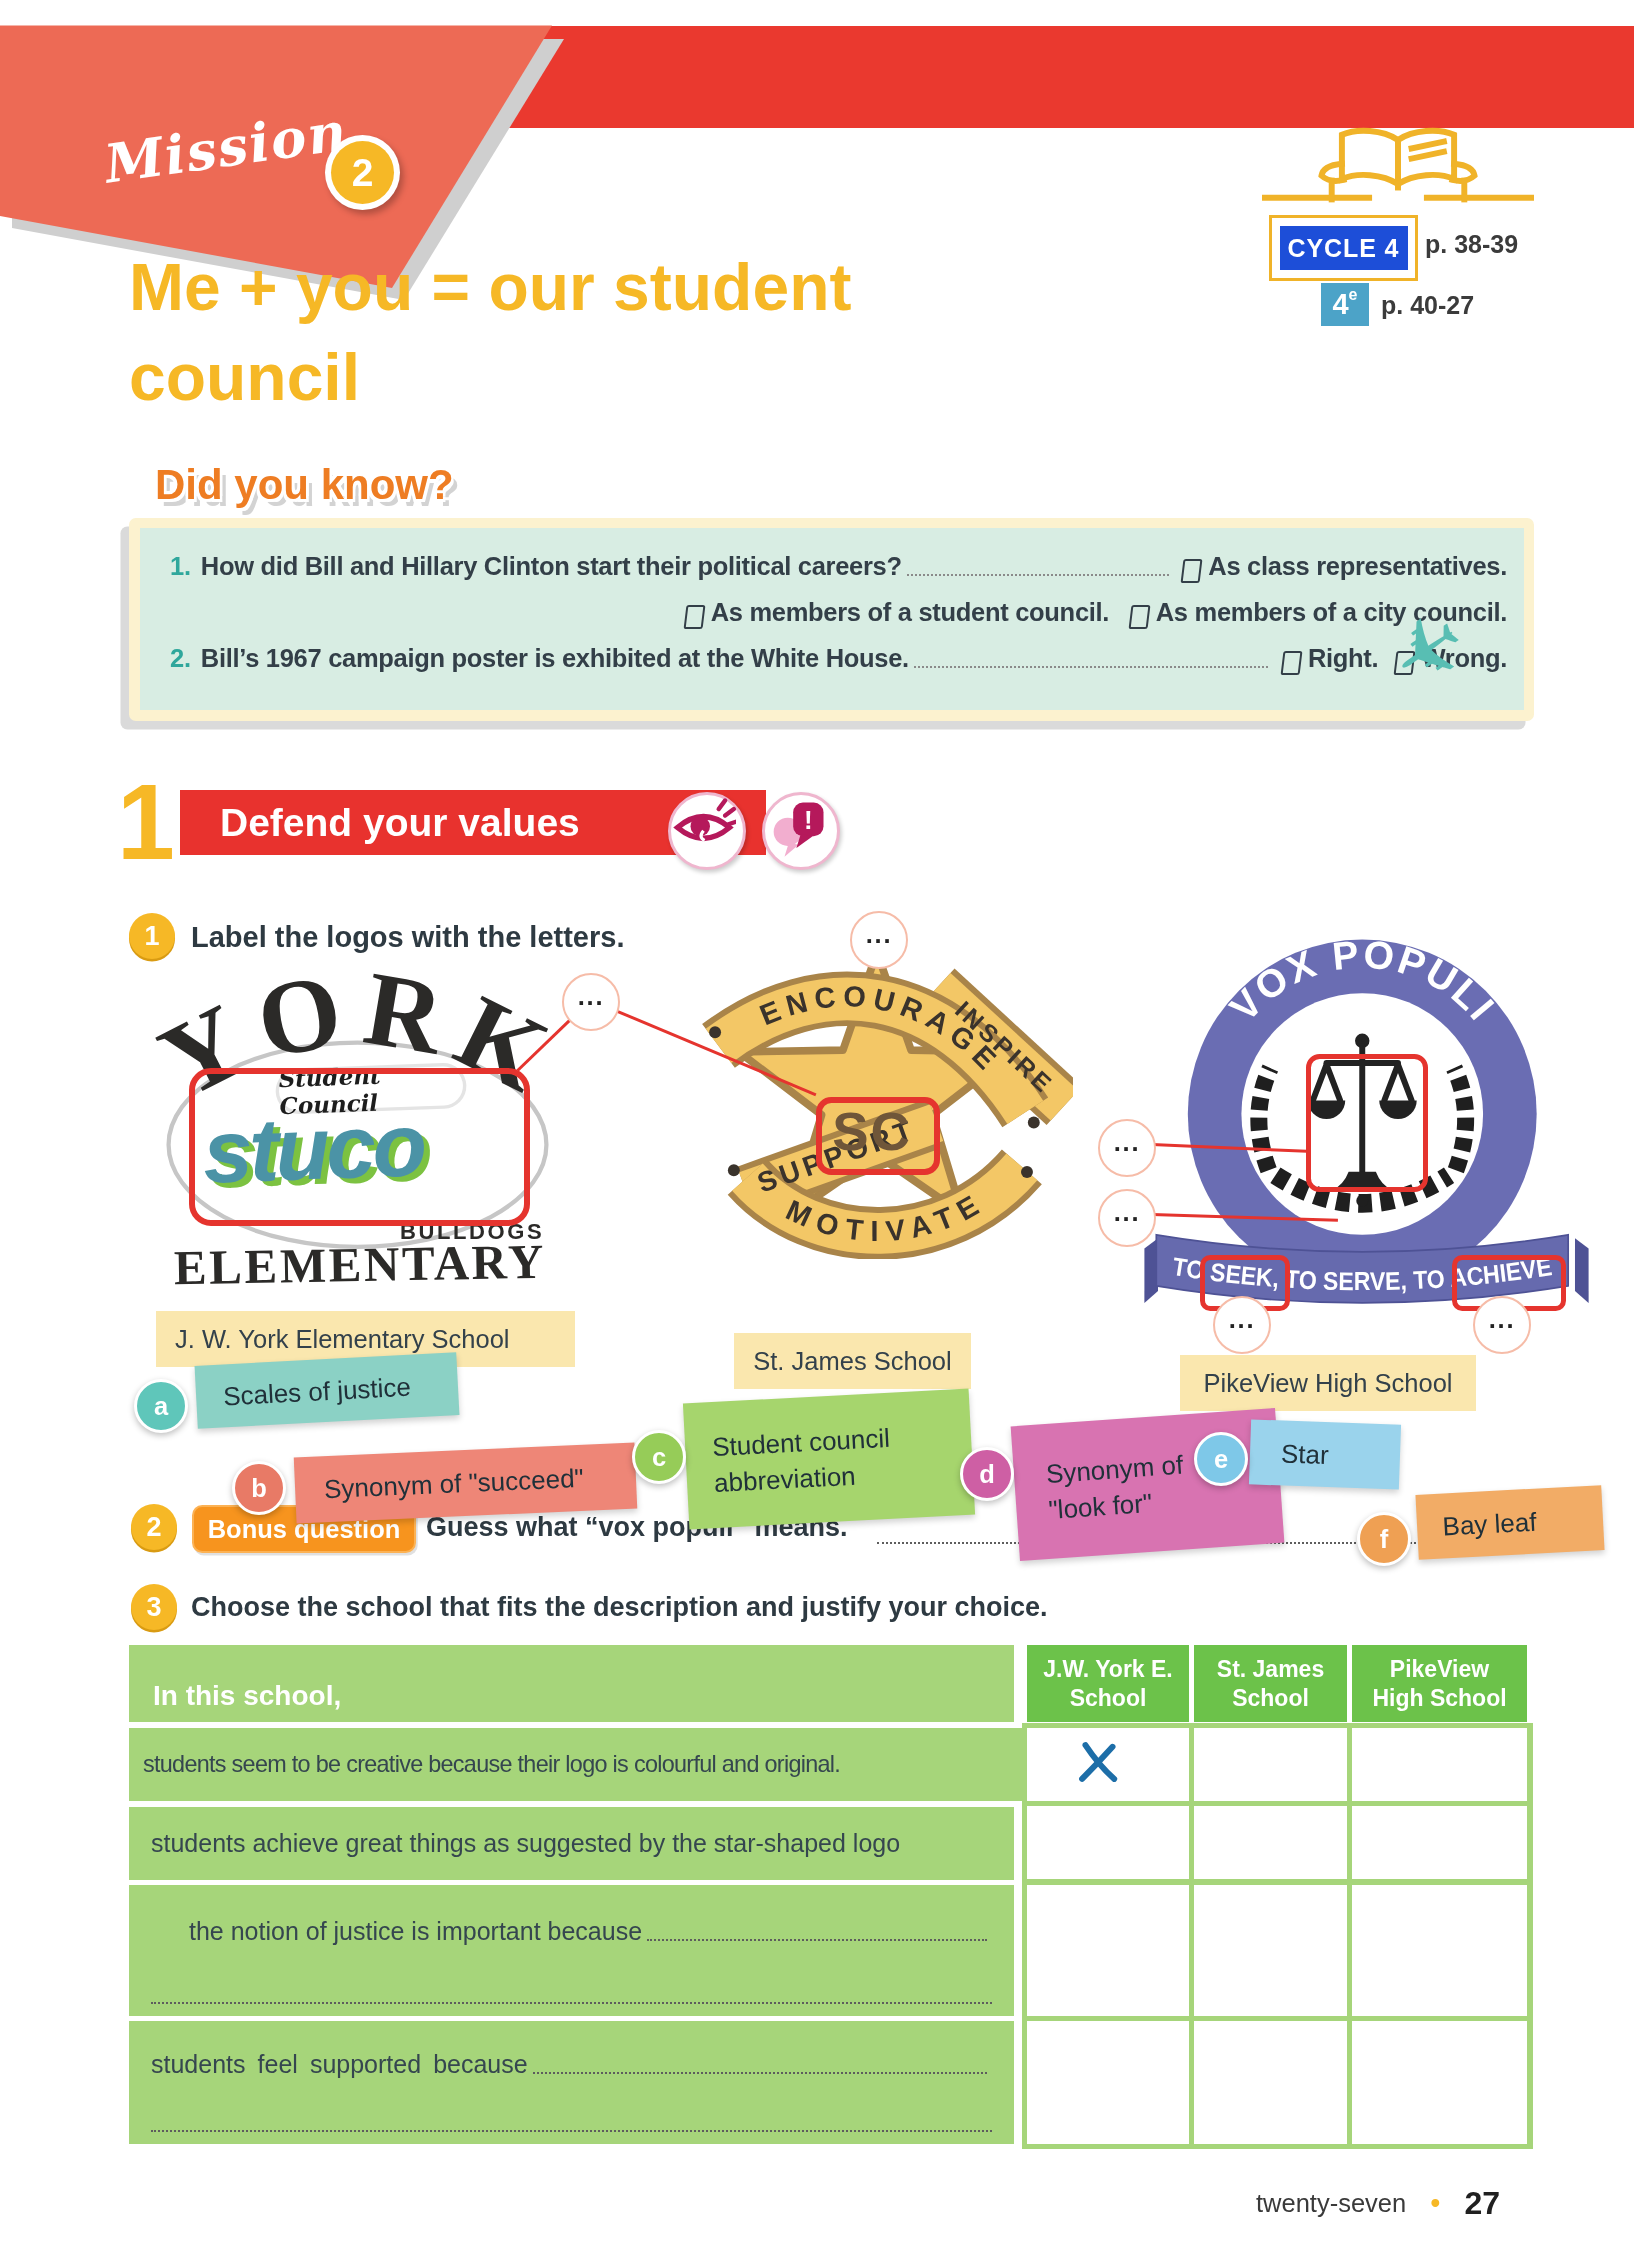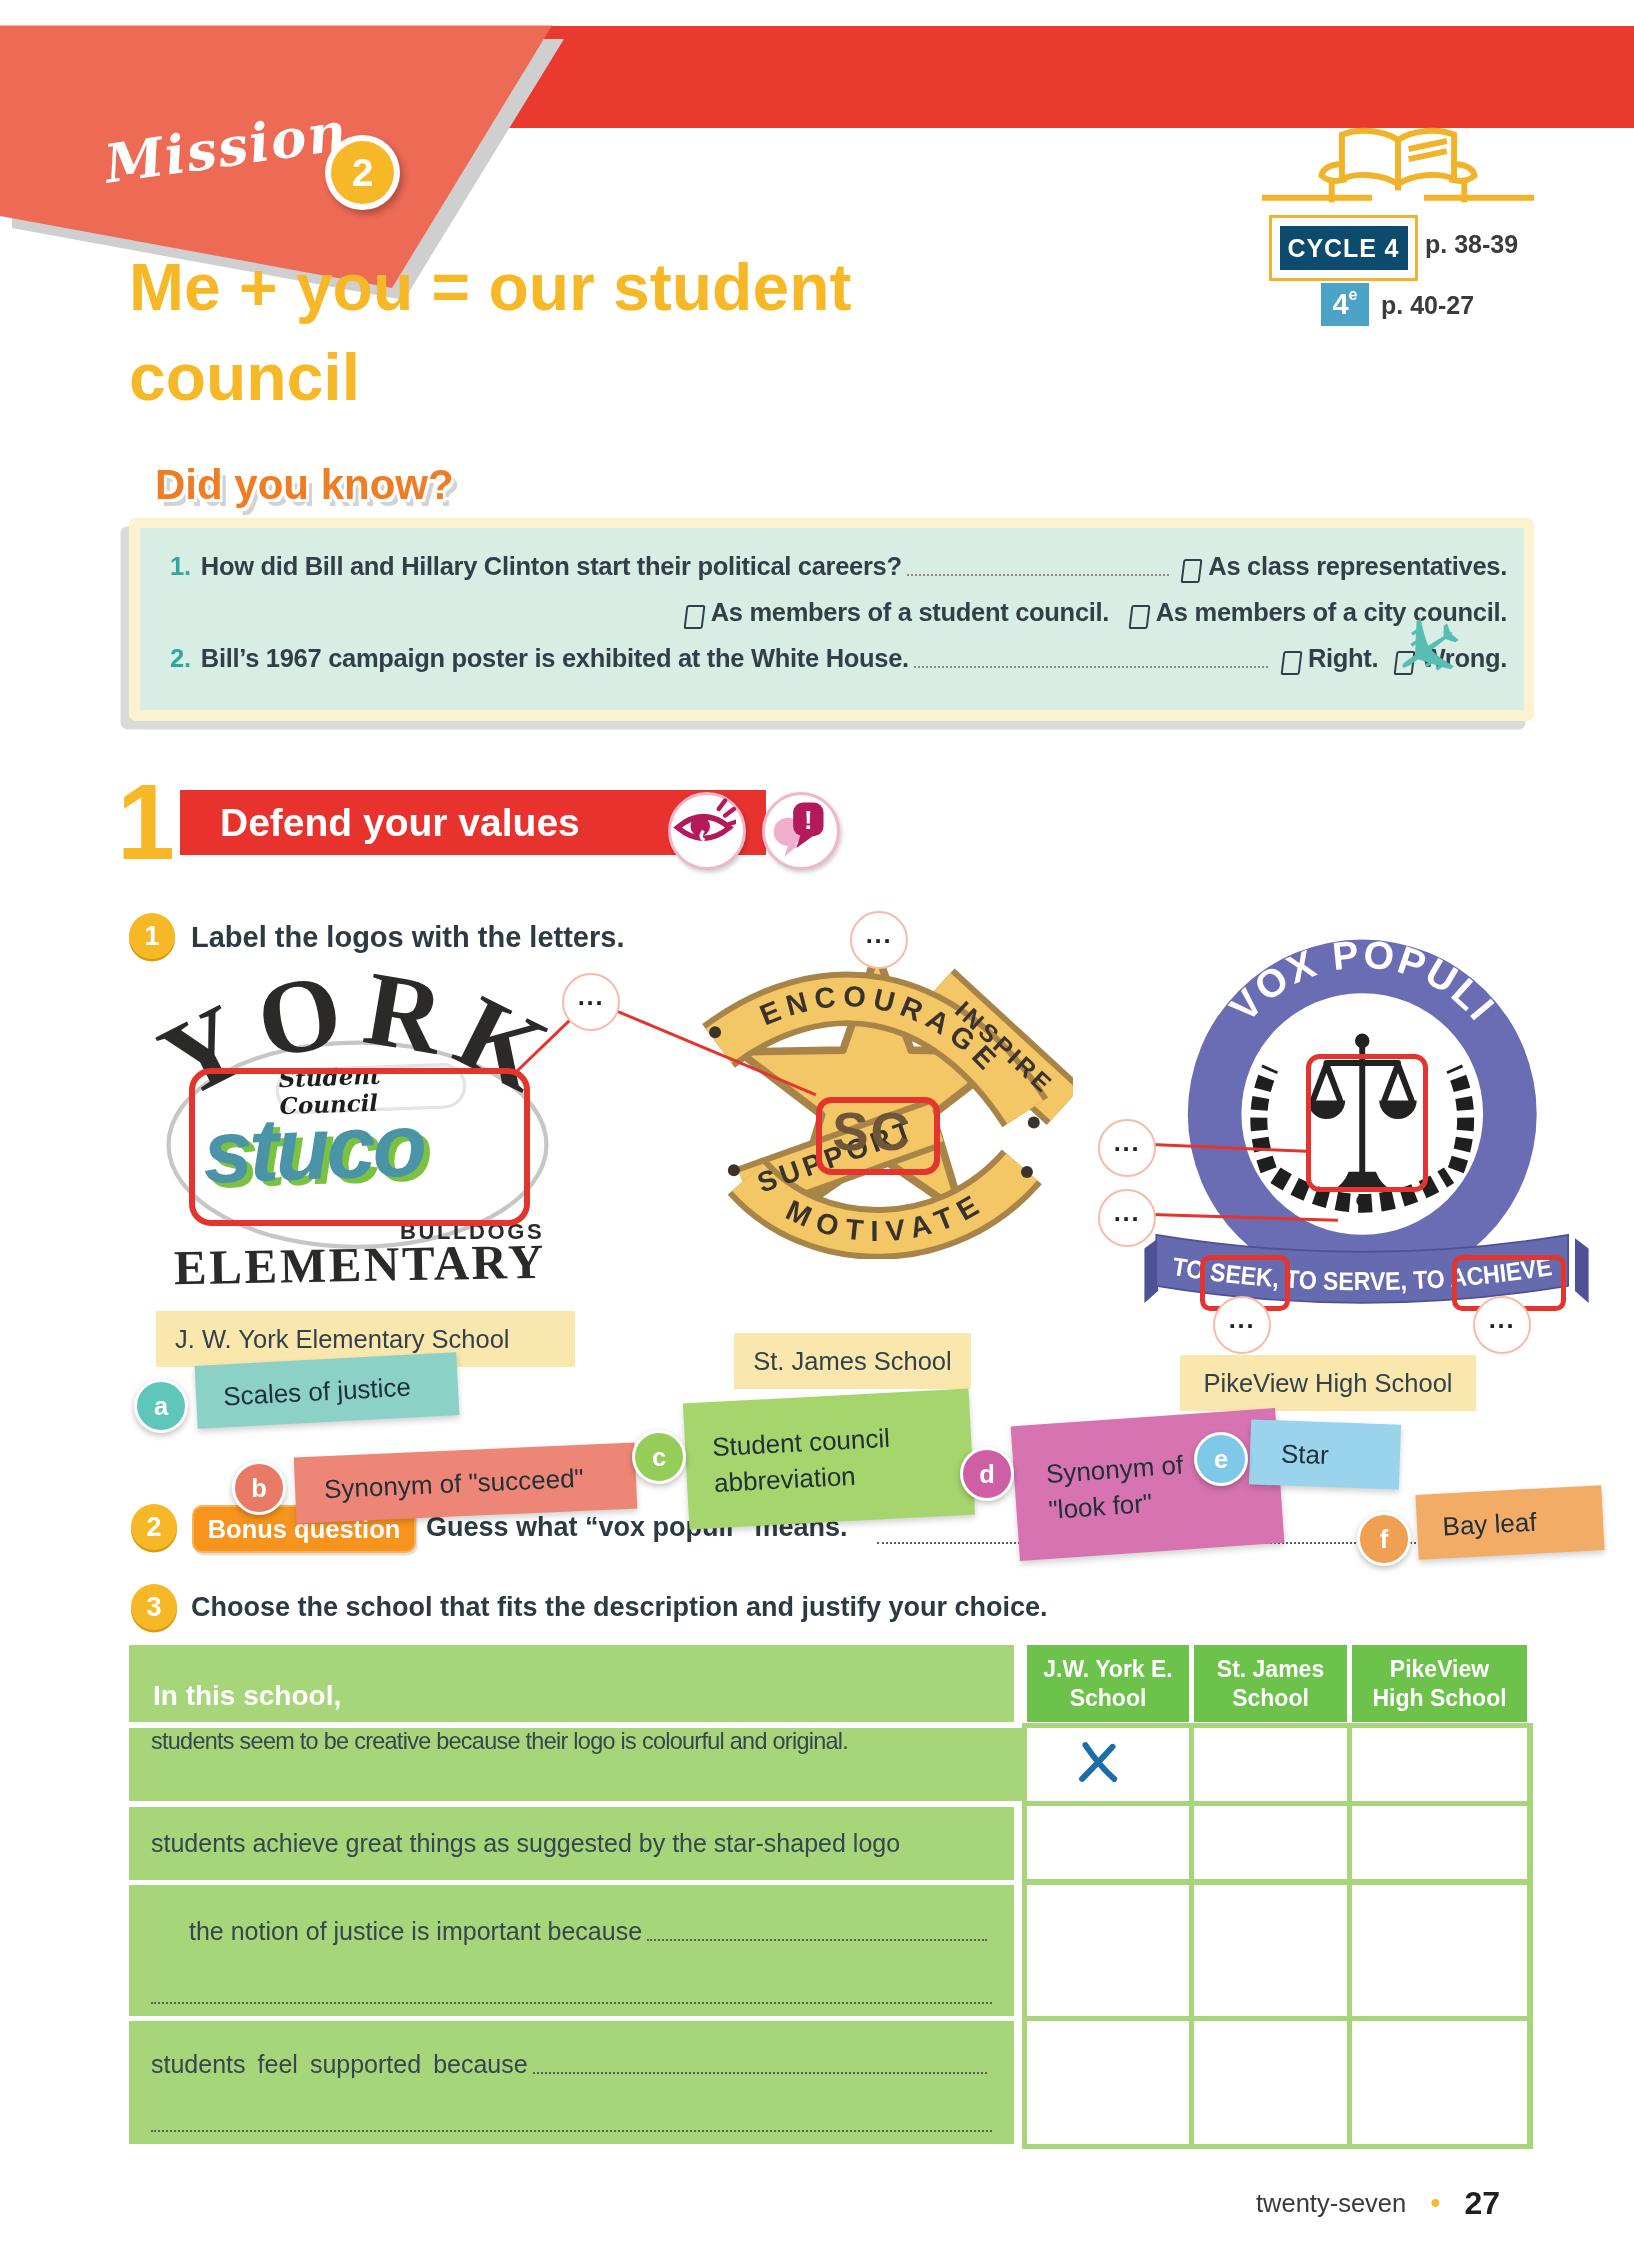--- a/index.html
+++ b/index.html
@@ -67,21 +67,21 @@
       <path d="M160,16 C142,4 112,2 94,10 L94,62 C112,54 142,56 160,68"></path>
       <path d="M160,16 C178,4 208,2 226,10 L226,62 C208,54 178,56 160,68"></path>
       <path d="M176,26 L214,18 M176,38 L214,30"></path>
       <path d="M94,44 q-22,2 -24,14 q 10,9 26,5"></path>
         <path d="M82,64 l0,22"></path>
       <path d="M226,44 q22,2 24,14 q-10,9 -26,5"></path>
         <path d="M238,64 l0,22"></path>
     </g>
   </svg>
   <div class="a" style="left:1269px;top:215px;width:143px;height:60px;border:3.4px solid #F0B329;display:flex;align-items:center;justify-content:center;">
-    <div style="width:128px;height:44px;background:#0c4a6e;color:#fff;font-weight:800;font-size:25px;
+    <div style="width:128px;height:44px;background:#1d4ed8;color:#fff;font-weight:800;font-size:25px;
                 display:flex;align-items:center;justify-content:center;letter-spacing:0.9px;">CYCLE 4</div>
   </div>
   <div class="a" style="left:1425px;top:230px;font-size:25px;font-weight:700;color:#3B3B3B;">p. 38-39</div>
   <div class="a" style="left:1321px;top:283px;width:48px;height:43px;background:#4CA3C8;color:#fff;
               display:flex;align-items:flex-start;justify-content:center;">
     <span style="font-size:29px;font-weight:800;line-height:43px;">4</span>
     <span style="font-size:16px;font-weight:800;margin-top:3.4px;">e</span>
   </div>
   <div class="a" style="left:1381px;top:291px;font-size:25px;font-weight:700;color:#3B3B3B;">p. 40-27</div>
 
@@ -337,21 +337,21 @@
   <div class="a colhead" style="left:1194px;top:1645px;width:153px;height:77px;">
     <span>St. James</span>
       <span>School</span>
     </div>
   <div class="a colhead" style="left:1352px;top:1645px;width:175px;height:77px;">
     <span>PikeView</span>
       <span>High School</span>
     </div>
 
   <div class="a rowcell nowrap" style="left:129px;top:1728px;width:1029px;height:73px;font-size:23.4px;letter-spacing:-0.7px;
-              display:flex;padding-left:22px;box-sizing:border-box;">
+              display:flex;align-items:center;padding-left:14px;box-sizing:border-box;">
     <span>students seem to be creative because their logo is colourful and original.</span>
     </div>
   <div class="a rowcell" style="left:129px;top:1807px;width:885px;height:73px;font-size:25px;
               display:flex;align-items:center;padding-left:22px;box-sizing:border-box;">
     <span>students achieve great things as suggested by the star-shaped logo</span>
     </div>
   <div class="a rowcell" style="left:129px;top:1885px;width:885px;height:131px;font-size:25px;padding:0 22px;box-sizing:border-box;">
     <div style="display:flex;align-items:flex-end;margin-top:32px;margin-left:38px;">
       <span>the notion of justice is important because</span>
       <span class="leader" style="border-color:#5d5d5d;"></span>

